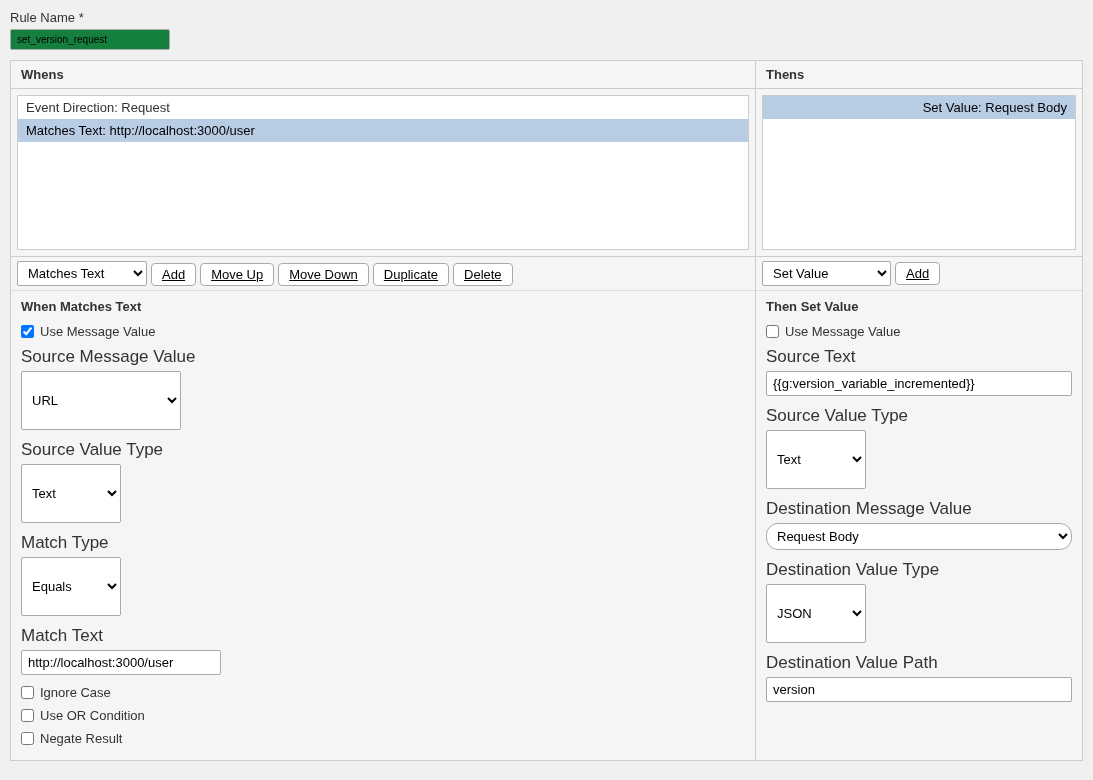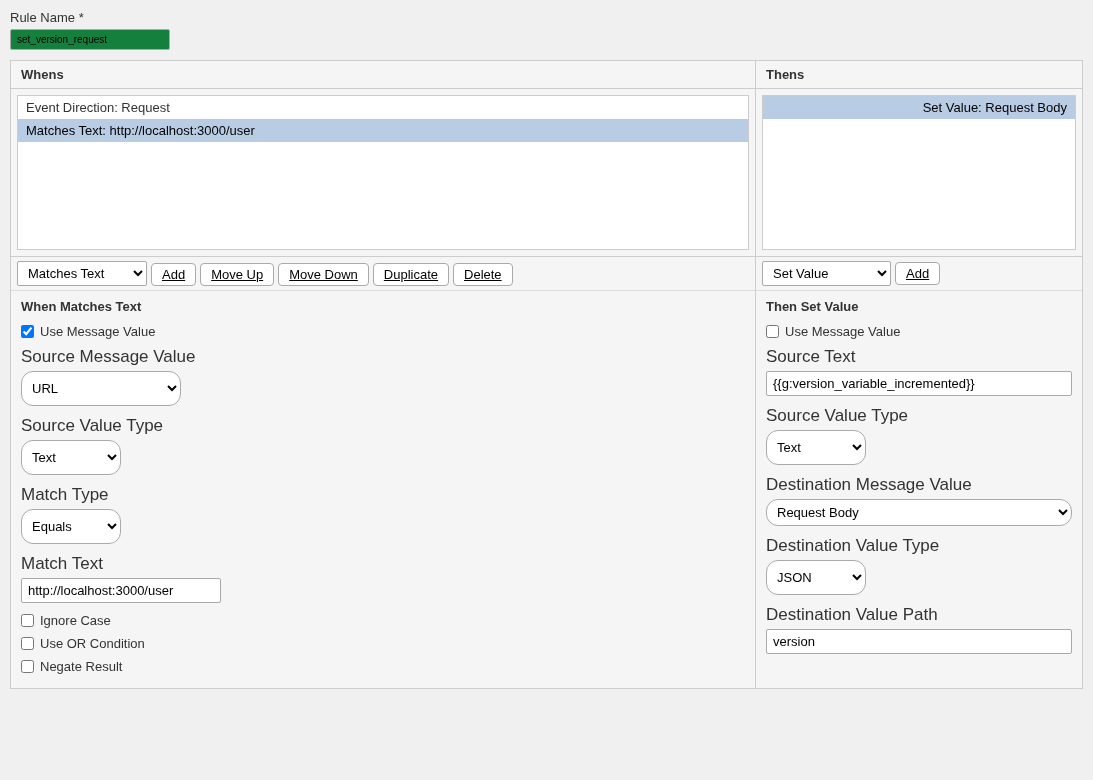--- a/index.html
+++ b/index.html
@@ -109,23 +109,23 @@
     .form-group {
       margin-bottom: 10px;
     }
     .form-label {
       display: block;
       font-size: 17px;
       margin-bottom: 4px;
       color: #333;
     }
     .form-select {
-      padding: 8px 6px;
-      border: 1px solid #aaa;
-      border-radius: 12px;
+      padding: 20px 6px;
+      border: 1px solid #aaa;
+      border-radius: 2px;
       font-size: 13px;
       background: white;
       cursor: pointer;
     }
     .form-select-wide {
       width: 100%;
       padding: 4px 6px;
       border: 1px solid #aaa;
       border-radius: 12px;
       font-size: 13px;

